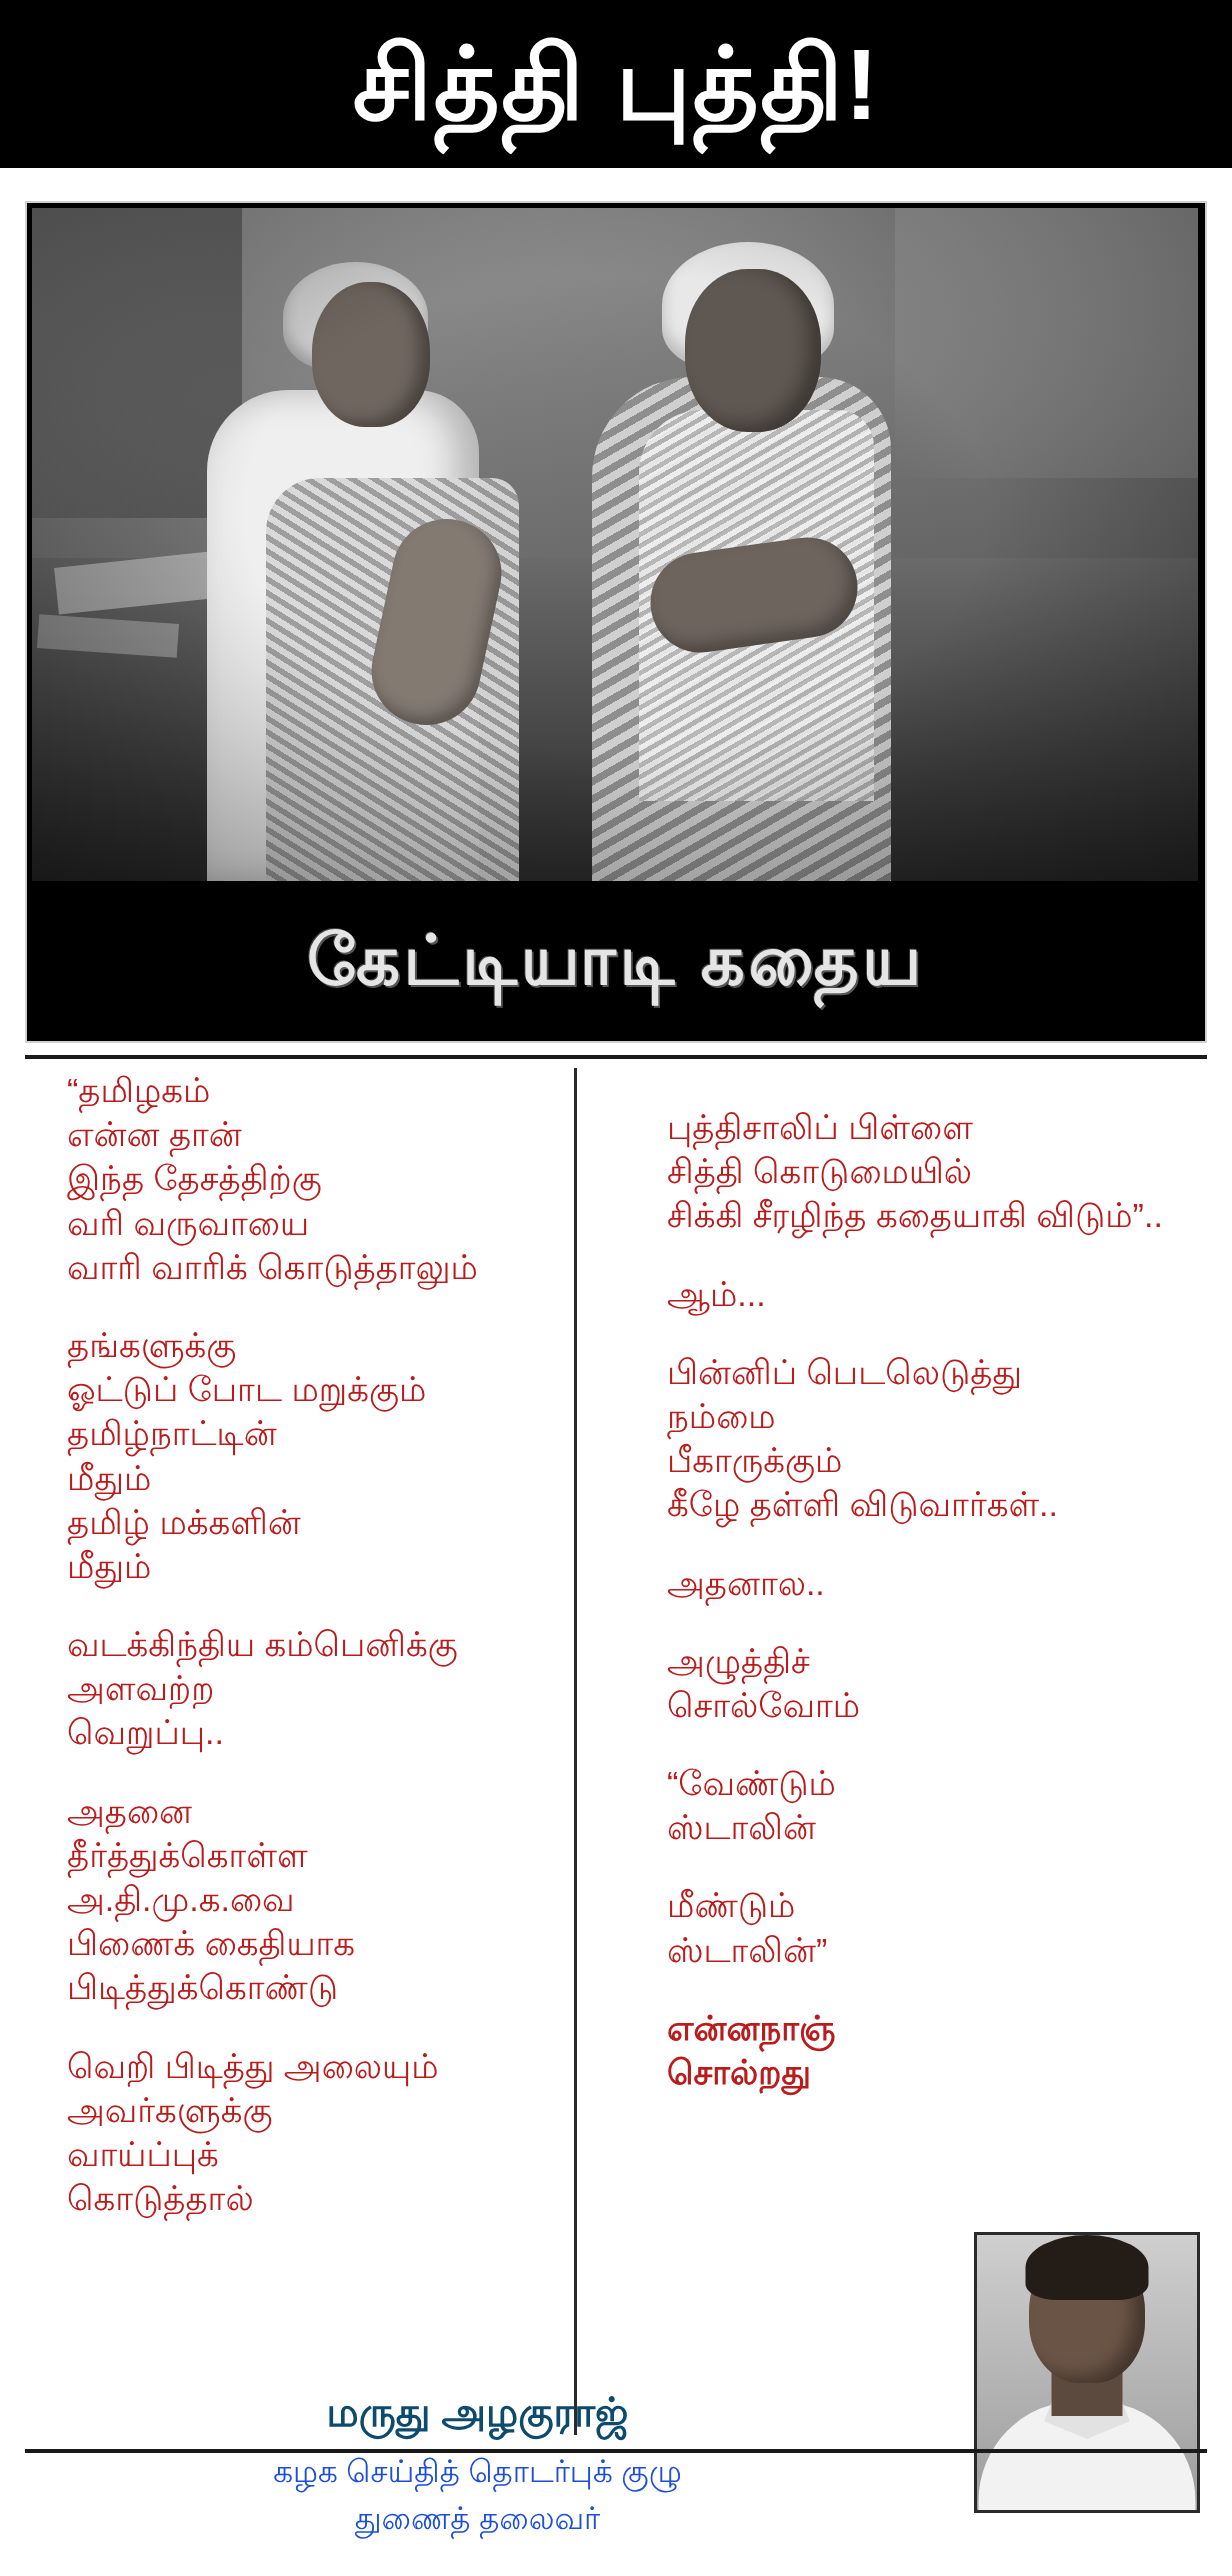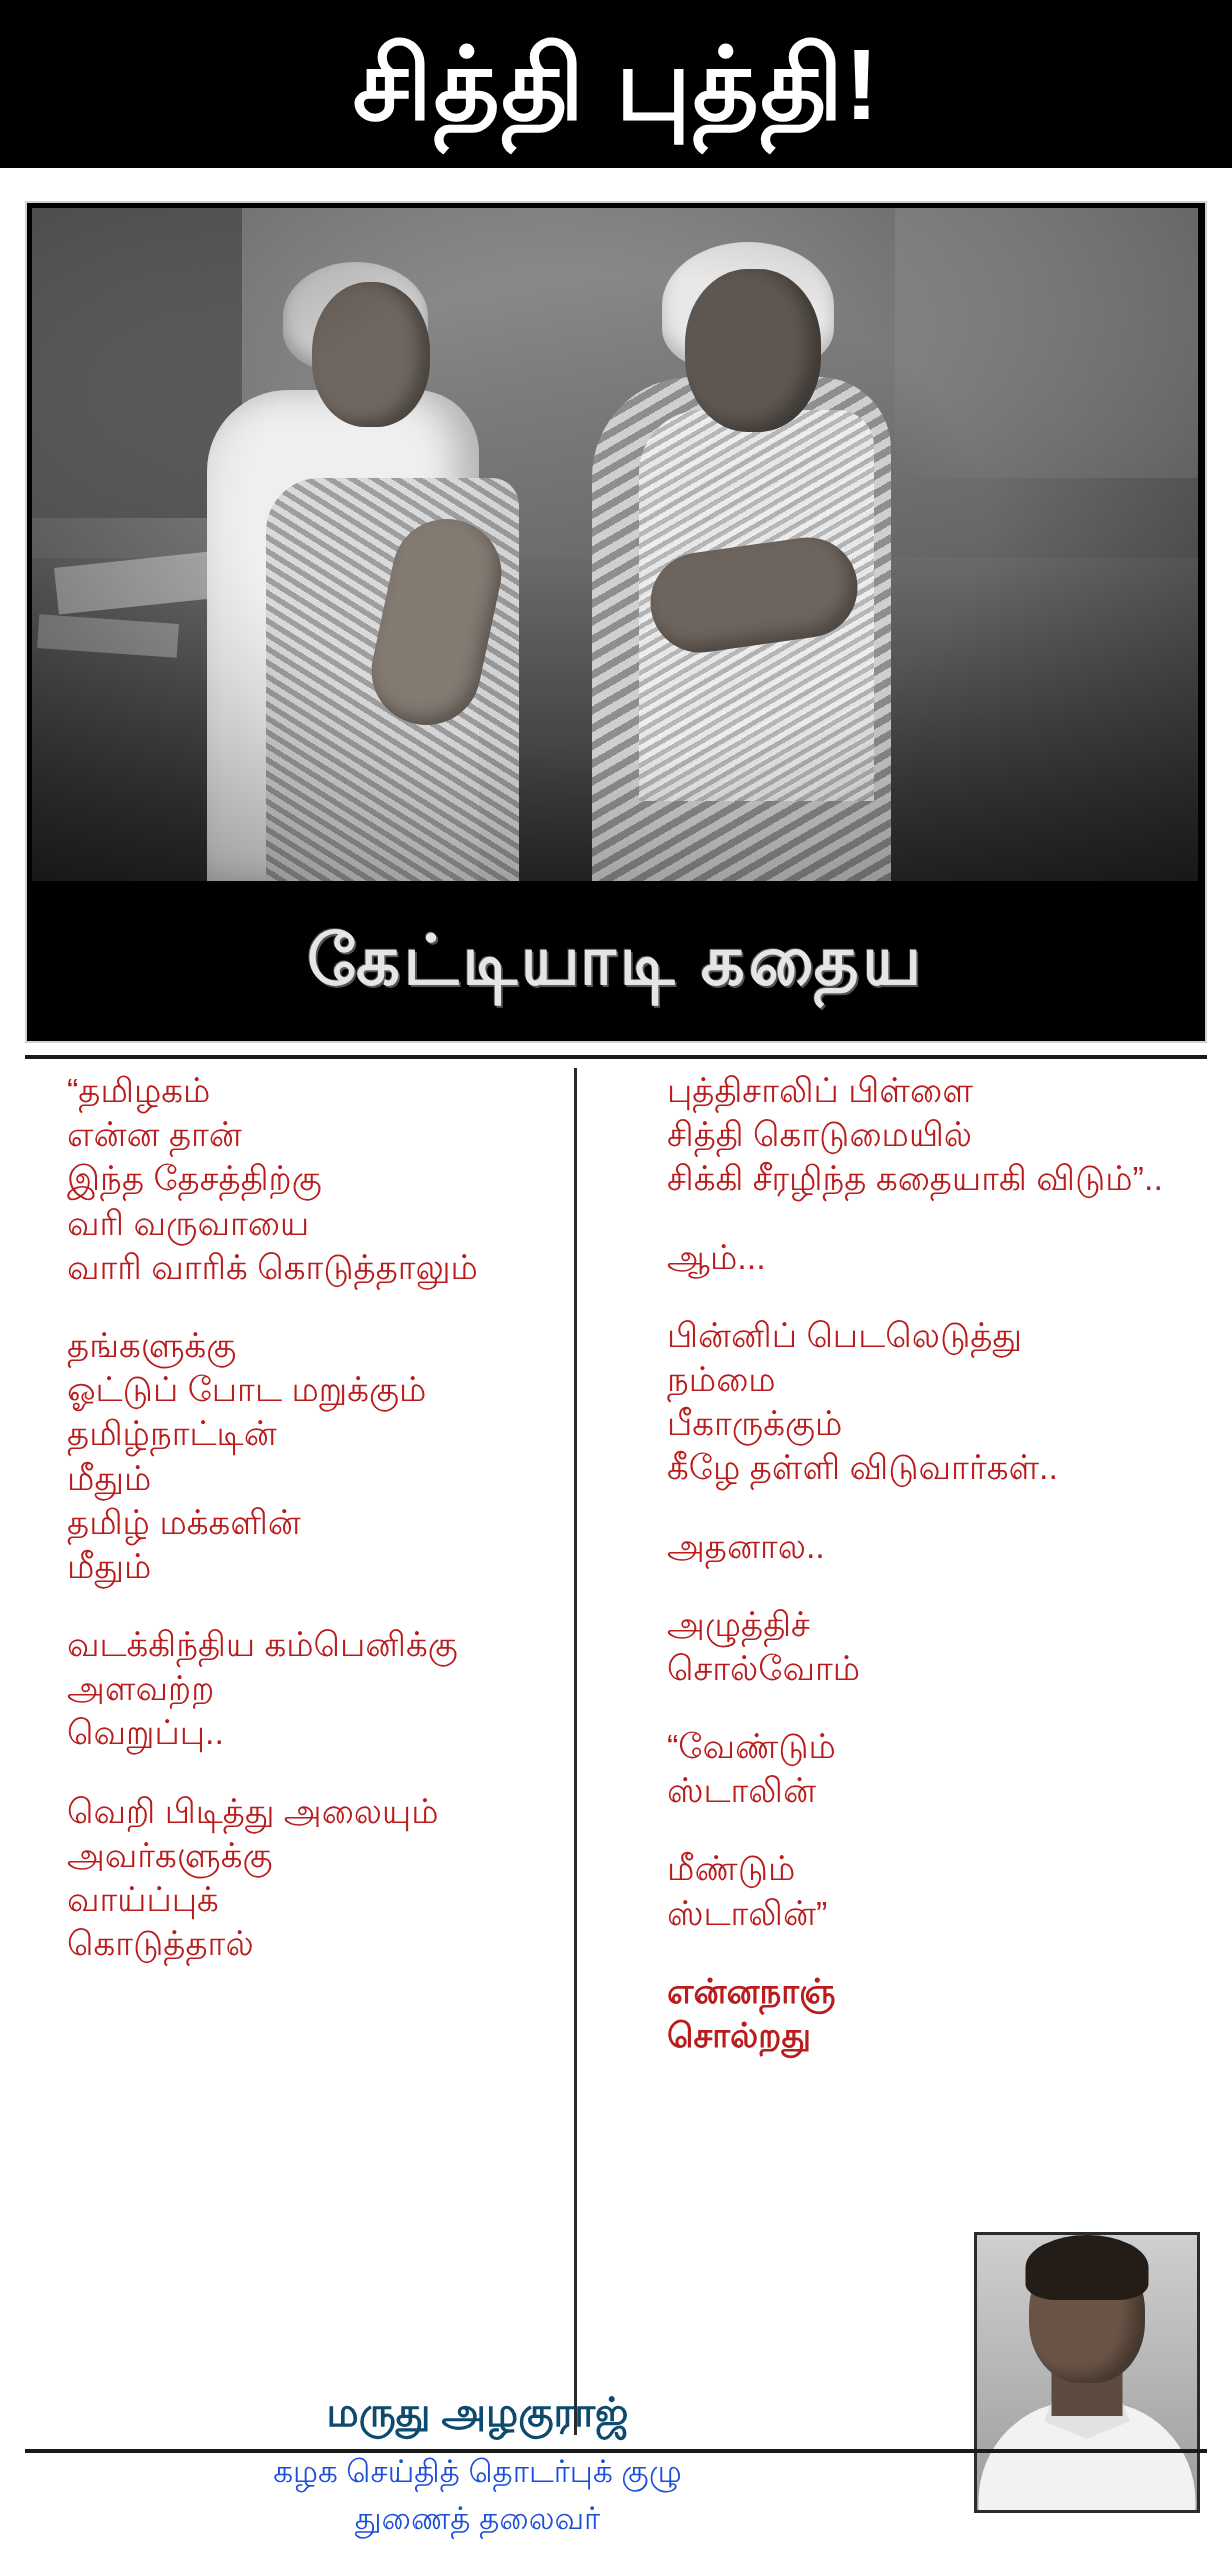--- a/index.html
+++ b/index.html
@@ -199,21 +199,21 @@
     height: 1376px;
     display: flex;
     box-sizing: border-box;
   }
   .col {
     box-sizing: border-box;
     width: 50%;
     padding: 0 31px;
   }
   .col.left { padding-left: 42px; }
-  .col.right { padding-left: 51px; }
+  .col.right { padding-left: 51px; margin-top: 37px; }
 
   .stanza {
     margin: 0 0 34px 0;
     font-size: 34px;
     line-height: 1.30;
     color: #b91c1c;
     white-space: pre-line;
     font-family: "Liberation Sans", sans-serif;
   }
   .stanza.bold {
@@ -336,20 +336,25 @@
 வாரி வாரிக் கொடுத்தாலும்</p>
       <p class="stanza">தங்களுக்கு
 ஓட்டுப் போட மறுக்கும்
 தமிழ்நாட்டின்
 மீதும்
 தமிழ் மக்களின்
 மீதும்</p>
       <p class="stanza">வடக்கிந்திய கம்பெனிக்கு
 அளவற்ற
 வெறுப்பு..</p>
+      <p class="stanza">அதனை
+தீர்த்துக்கொள்ள
+அ.தி.மு.க.வை
+பிணைக் கைதியாக
+பிடித்துக்கொண்டு</p>
       <p class="stanza">வெறி பிடித்து அலையும்
 அவர்களுக்கு
 வாய்ப்புக்
 கொடுத்தால்</p>
     </div>
     <div class="col right">
       <p class="stanza">புத்திசாலிப் பிள்ளை
 சித்தி கொடுமையில்
 சிக்கி சீரழிந்த கதையாகி விடும்”..</p>
       <p class="stanza">ஆம்...</p>

